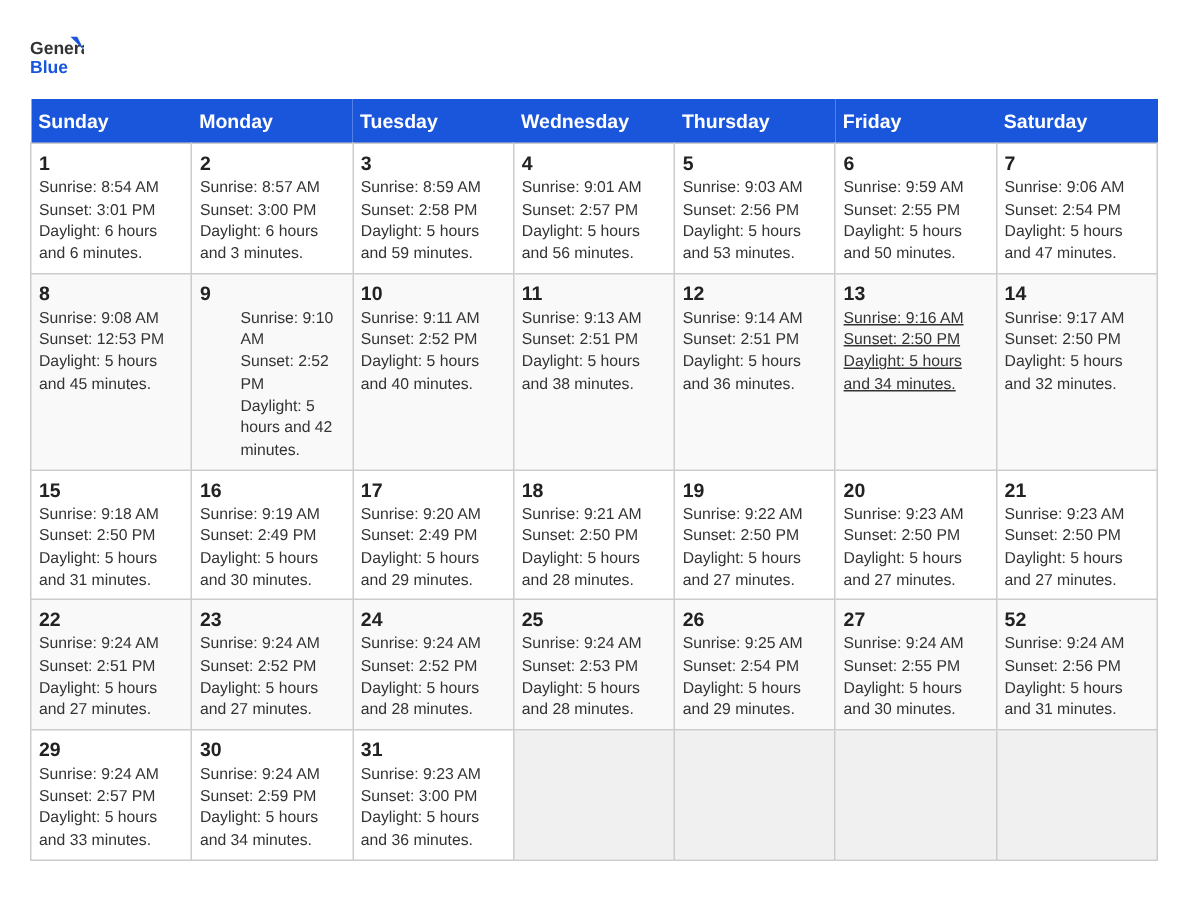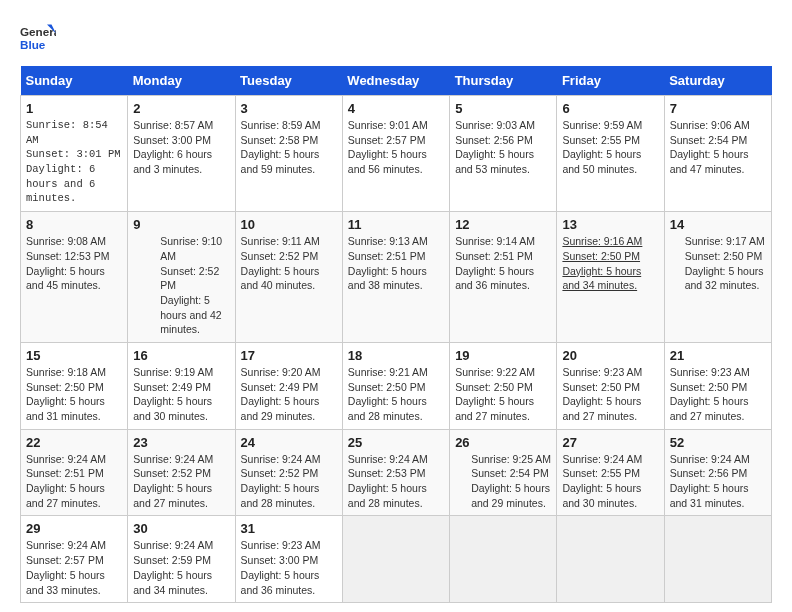--- a/index.html
+++ b/index.html
@@ -107,21 +107,21 @@
         <th>Wednesday</th>
         <th>Thursday</th>
         <th>Friday</th>
         <th>Saturday</th>
       </tr>
   </thead>
   <tbody id="calendar-body">
   <tr>
         <td>
           <span class="day-number">1</span>
-          <div class="day-info" style="white-space: pre-line; font-family: Liberation Mono, monospace;">Sunrise: 8:54 AM
+          <div class="day-info" style="white-space: pre-line;">Sunrise: 8:54 AM
 Sunset: 3:01 PM
 Daylight: 6 hours and 6 minutes.</div>
         </td>
         <td>
           <span class="day-number">2</span>
           <div class="day-info" style="white-space: pre-line;">Sunrise: 8:57 AM
 Sunset: 3:00 PM
 Daylight: 6 hours and 3 minutes.</div>
         </td>
         <td>
@@ -187,21 +187,21 @@
 Daylight: 5 hours and 36 minutes.</div>
         </td>
         <td>
           <span class="day-number">13</span>
           <div class="day-info" style="white-space: pre-line; text-decoration: underline;">Sunrise: 9:16 AM
 Sunset: 2:50 PM
 Daylight: 5 hours and 34 minutes.</div>
         </td>
         <td>
           <span class="day-number">14</span>
-          <div class="day-info" style="white-space: pre-line; margin-left: 15px;">Sunrise: 9:17 AM
+          <div class="day-info" style="white-space: pre-line;">Sunrise: 9:17 AM
 Sunset: 2:50 PM
 Daylight: 5 hours and 32 minutes.</div>
         </td>
       </tr>
       <tr>
         <td>
           <span class="day-number">15</span>
           <div class="day-info" style="white-space: pre-line;">Sunrise: 9:18 AM
 Sunset: 2:50 PM
 Daylight: 5 hours and 31 minutes.</div>
@@ -263,21 +263,21 @@
 Daylight: 5 hours and 28 minutes.</div>
         </td>
         <td>
           <span class="day-number">25</span>
           <div class="day-info" style="white-space: pre-line;">Sunrise: 9:24 AM
 Sunset: 2:53 PM
 Daylight: 5 hours and 28 minutes.</div>
         </td>
         <td>
           <span class="day-number">26</span>
-          <div class="day-info" style="white-space: pre-line; margin-left: 16px;">Sunrise: 9:25 AM
+          <div class="day-info" style="white-space: pre-line;">Sunrise: 9:25 AM
 Sunset: 2:54 PM
 Daylight: 5 hours and 29 minutes.</div>
         </td>
         <td>
           <span class="day-number">27</span>
           <div class="day-info" style="white-space: pre-line;">Sunrise: 9:24 AM
 Sunset: 2:55 PM
 Daylight: 5 hours and 30 minutes.</div>
         </td>
         <td>

